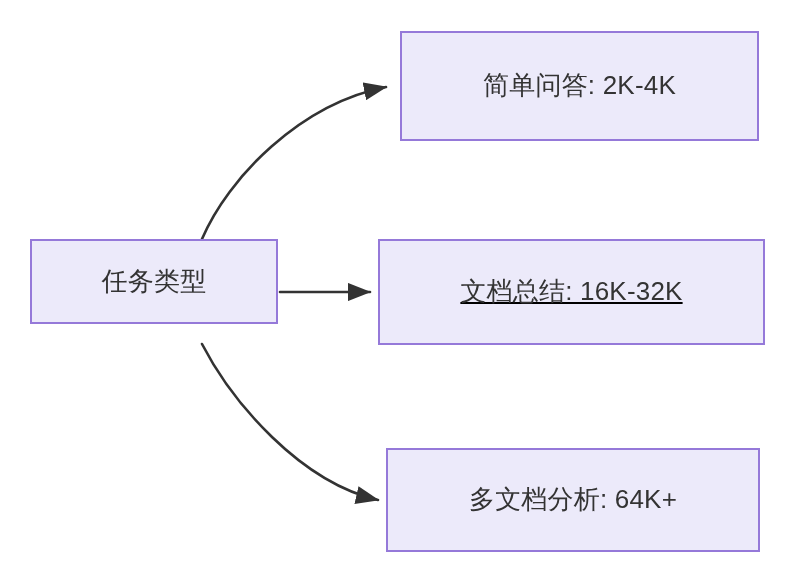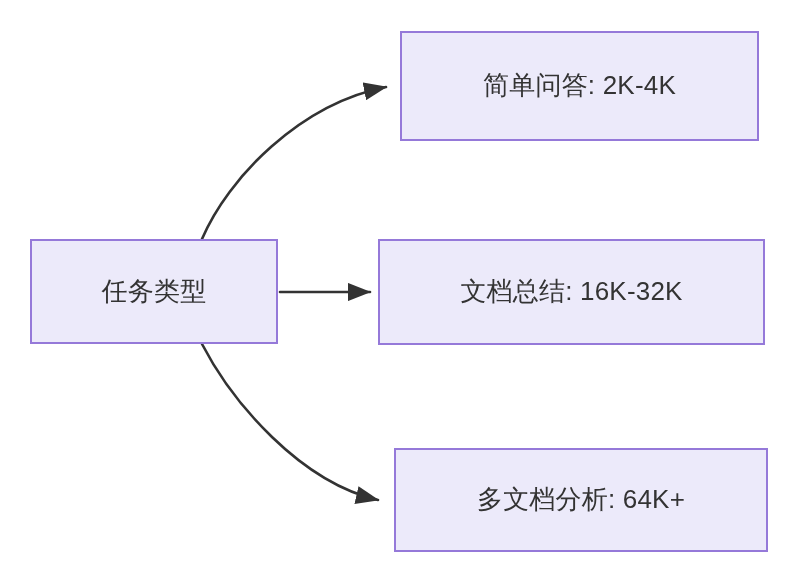--- a/index.html
+++ b/index.html
@@ -44,40 +44,40 @@
     color: #333333;
     letter-spacing: 0.2px;
     white-space: nowrap;
   }
 
   
   #node-root {
     left: 30px;
     top: 239px;
     width: 248px;
-    height: 105px;
+    height: 85px;
   }
   #node-simple-qa {
     left: 400px;
     top: 31px;
     width: 359px;
     height: 110px;
   }
   #node-doc-summary {
     left: 378px;
     top: 239px;
     width: 387px;
     height: 106px;
+    text-decoration: underline;
   }
   #node-multi-doc {
     left: 386px;
     top: 448px;
     width: 374px;
     height: 104px;
-    margin-left: 8px;
   }
 </style>
 </head>
 <body>
 
 <div id="diagram-canvas">
 
   <svg id="edge-layer" viewBox="0 0 787 572" width="787" height="572" xmlns="http://www.w3.org/2000/svg">
     <defs>
       <marker id="arrowhead" markerWidth="9" markerHeight="7" refX="8.5" refY="3.5" orient="auto" markerUnits="strokeWidth">

